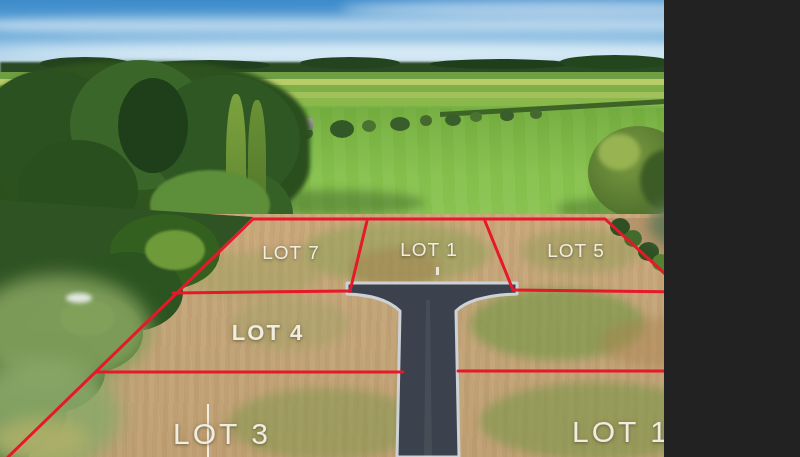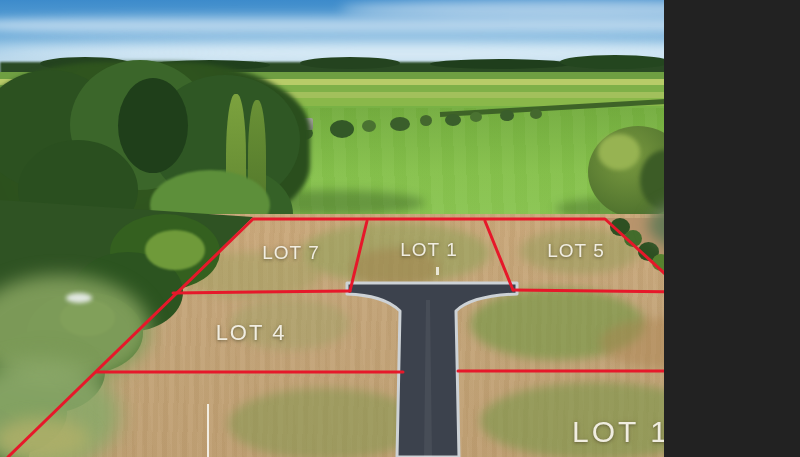--- a/index.html
+++ b/index.html
@@ -160,16 +160,17 @@
       <path d="M173,293 L350,291"></path>
       <path d="M513,290 L684,292"></path>
       <path d="M97,372 L403,372"></path>
       <path d="M458,371 L770,371"></path>
     </g>
   </svg>
 
   <div class="lot-label fs-s" style="left:291px;top:253px;">LOT 7</div>
   <div class="lot-label fs-s" style="left:429px;top:250px;">LOT 1</div>
   <div class="lot-label fs-s" style="left:560px;top:251px;margin-left:16px;">LOT 5</div>
-  <div class="lot-label fs-m" style="left:251px;top:333px;">LOT 4</div>
+  <div class="lot-label fs-m" style="left:268px;top:333px;font-weight:bold;">LOT 4</div>
+  <div class="lot-label fs-l" style="left:222px;top:434px;">LOT 3</div>
   <div class="lot-label fs-l" style="left:621px;top:432px;">LOT 1</div>
 
 </div>
 
 </body></html>

